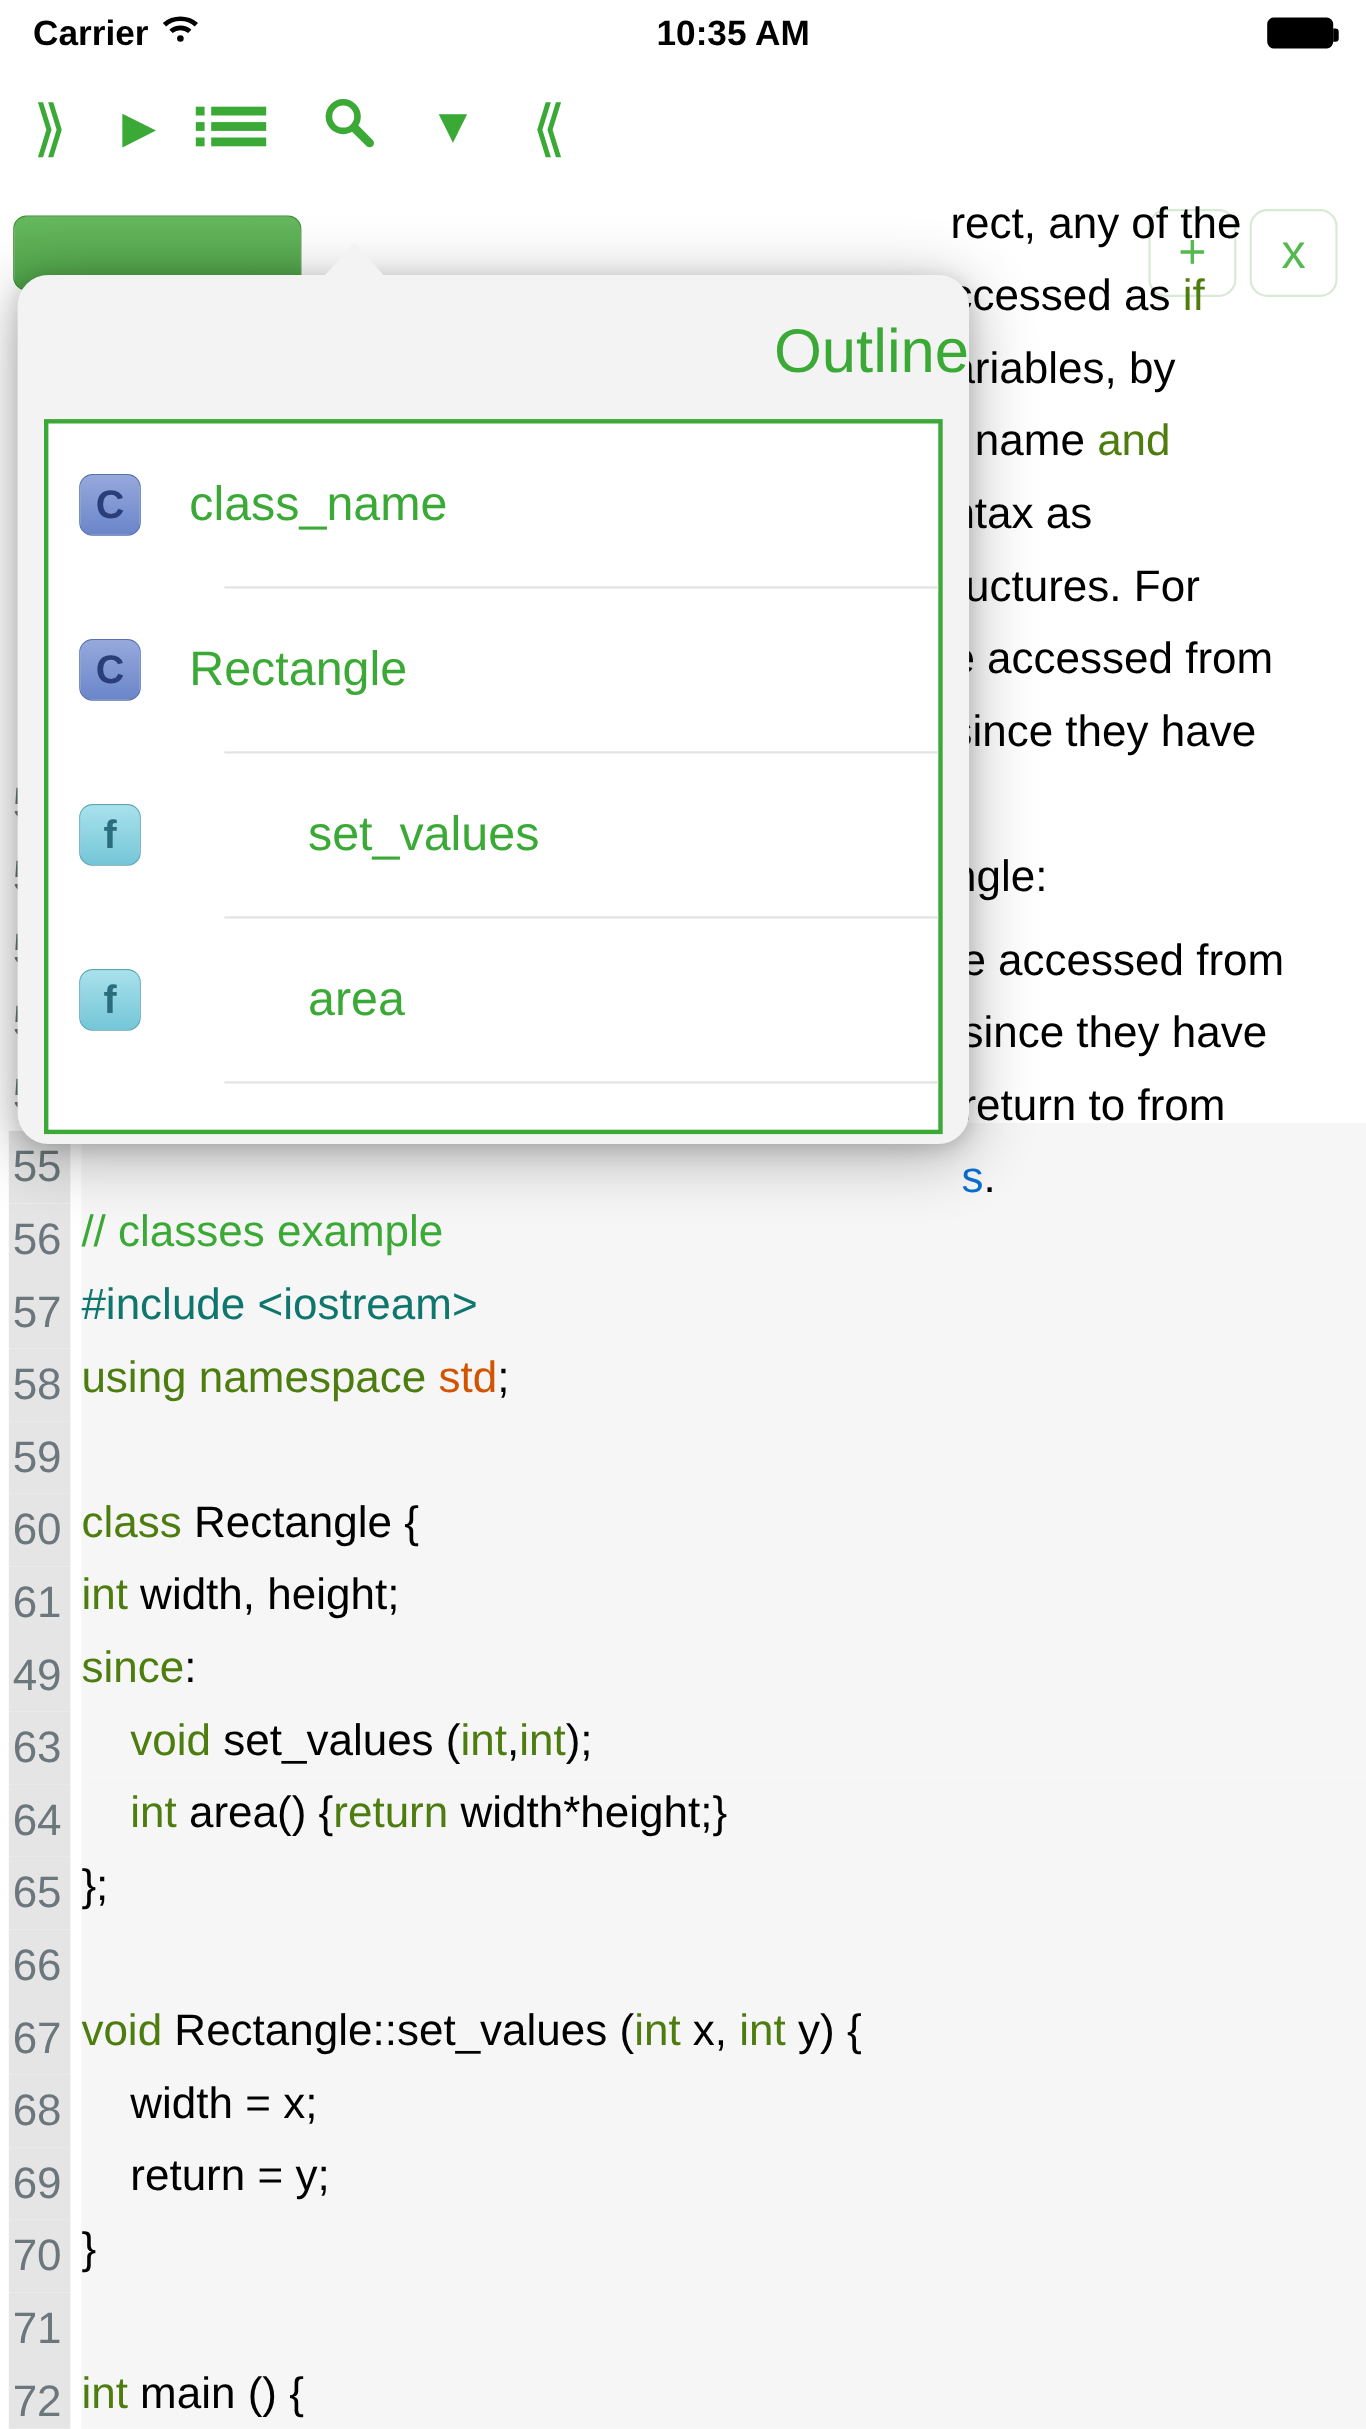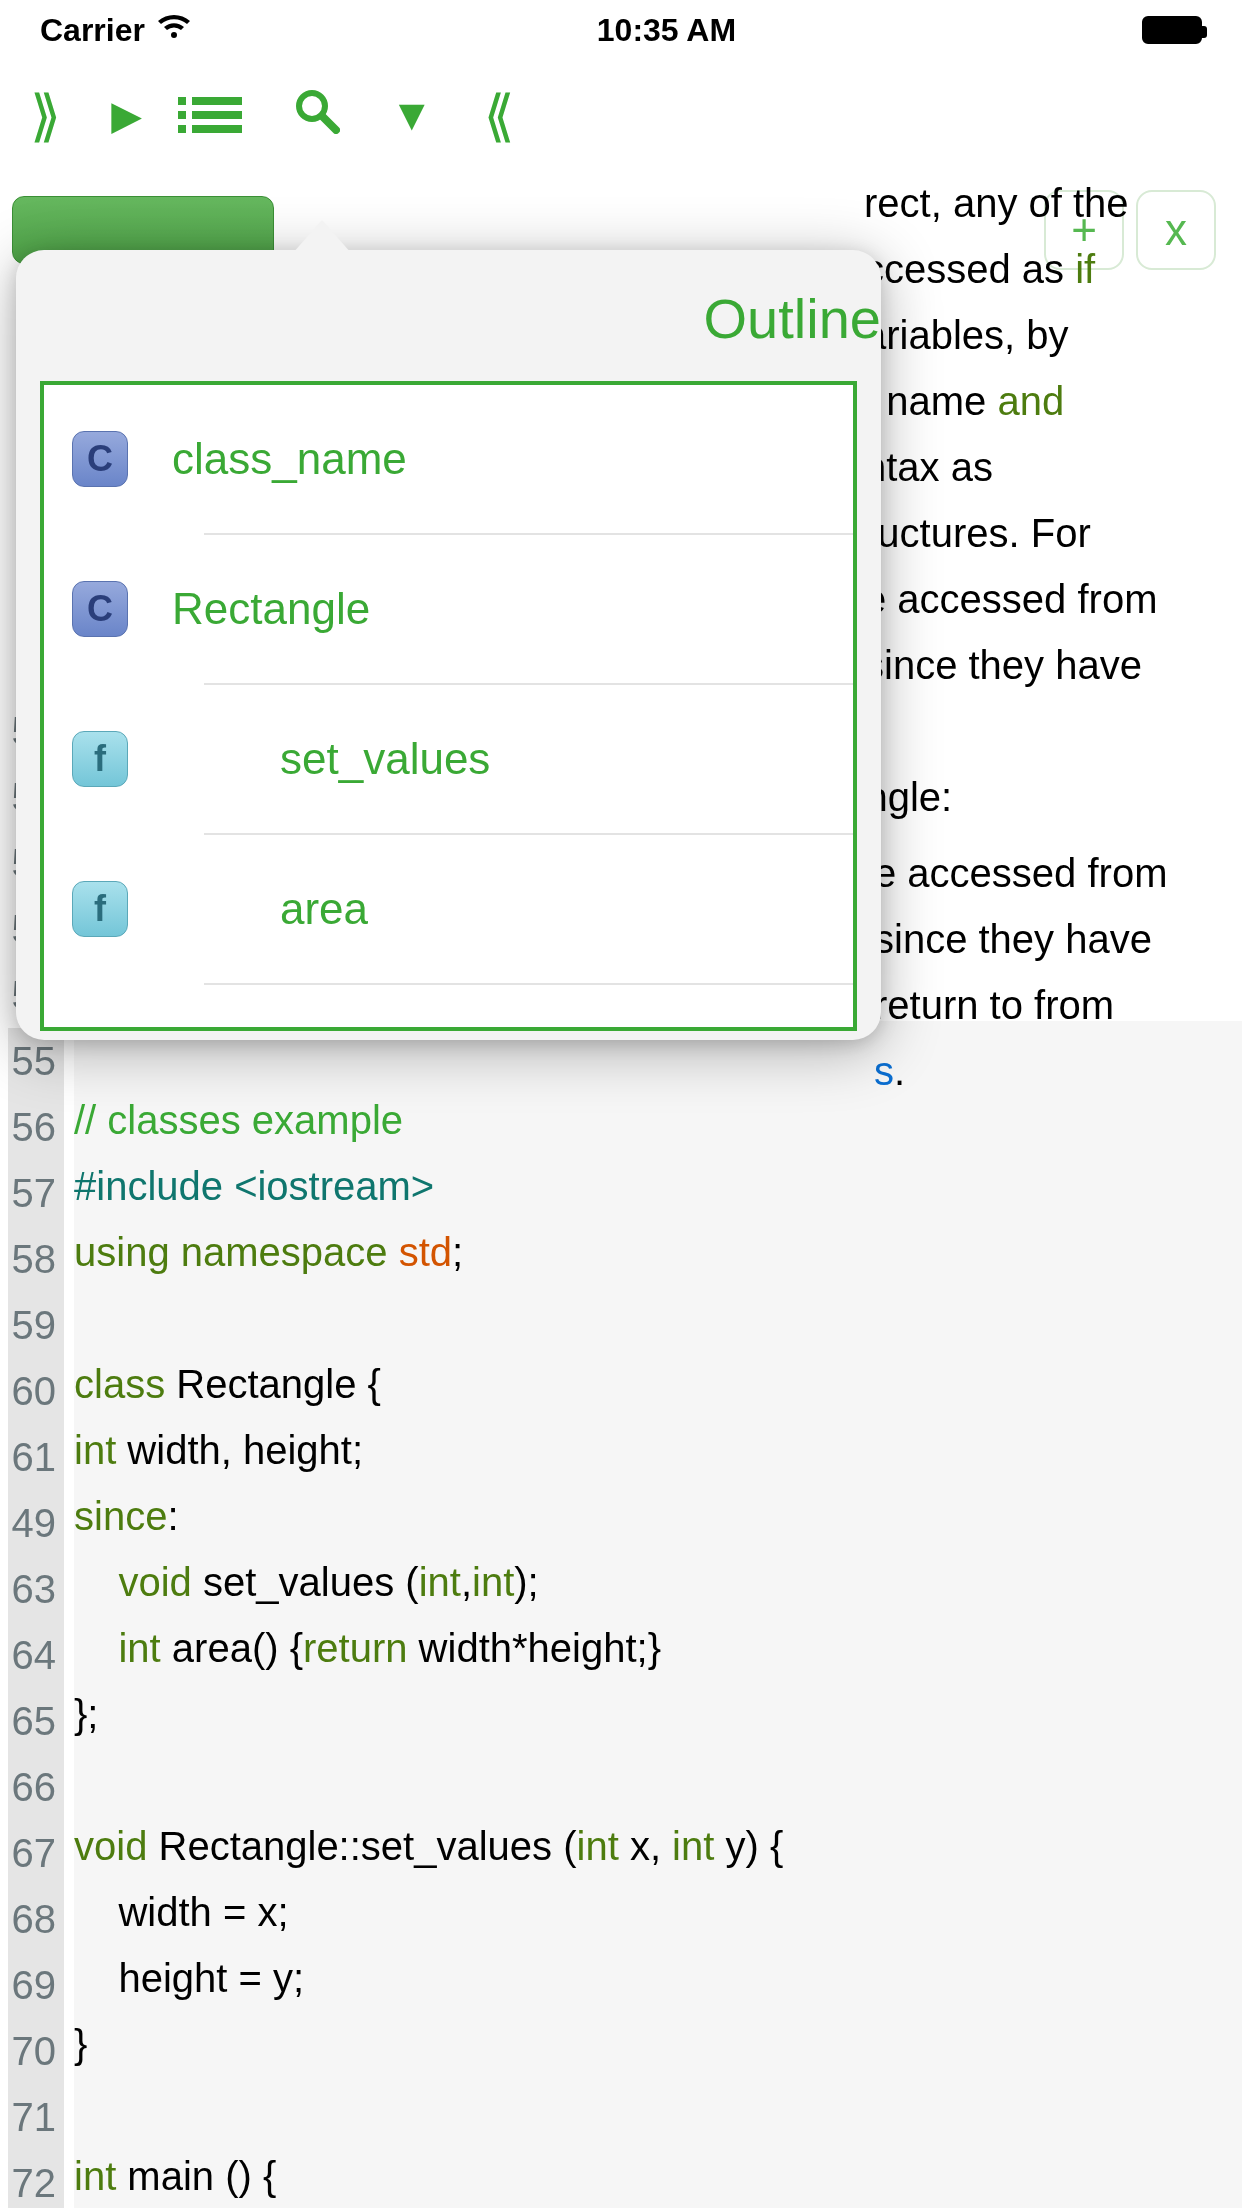--- a/index.html
+++ b/index.html
@@ -9,21 +9,21 @@
       font-family: -apple-system, "Helvetica Neue", Arial, sans-serif;
       background: #fff;
       overflow: hidden;
       position: relative;
     }
     .status-bar {
       height: 60px;
       display: flex;
       justify-content: space-between;
       align-items: center;
-      padding: 0 40px;
+      padding: 0 30px;
       font-size: 32px;
       font-weight: 600;
     }
     .status-left { display: flex; align-items: center; gap: 12px; }
     .wifi-icon { font-size: 28px; }
     .battery {
       width: 60px; height: 28px;
       border: 3px solid #000; border-radius: 6px;
       position: relative; background: #000;
     }
@@ -274,21 +274,21 @@
     <div class="codeblk">&nbsp;</div>
     <div class="codeblk"><span class="kw">class</span><span> Rectangle {</span></div>
     <div class="codeblk"><span class="kw">int</span><span> width, height;</span></div>
     <div class="codeblk"><span class="kw">since</span><span>:</span></div>
     <div class="codeblk"><span style="white-space:pre">    </span><span class="kw">void</span><span> set_values (</span><span class="kw">int</span><span>,</span><span class="kw">int</span><span>);</span></div>
     <div class="codeblk"><span style="white-space:pre">    </span><span class="kw">int</span><span> area() {</span><span class="kw">return</span><span> width*height;}</span></div>
     <div class="codeblk"><span>};</span></div>
     <div class="codeblk">&nbsp;</div>
     <div class="codeblk"><span class="kw">void</span><span> Rectangle::set_values (</span><span class="kw">int</span><span> x, </span><span class="kw">int</span><span> y) {</span></div>
     <div class="codeblk"><span style="white-space:pre">    width = x;</span></div>
-    <div class="codeblk"><span style="white-space:pre">    height = y;</span></div>
+    <div class="codeblk"><span style="white-space:pre">    return = y;</span></div>
     <div class="codeblk"><span>}</span></div>
     <div class="codeblk">&nbsp;</div>
     <div class="codeblk"><span class="kw">int</span><span> main () {</span></div>
     
   </div>
 </div>
 
 <div style="position:absolute; left:874px; top:840px; font-size:40px; line-height:1.65;">
   <div><span>e accessed from</span></div>
   <div><span>since they have</span></div>

